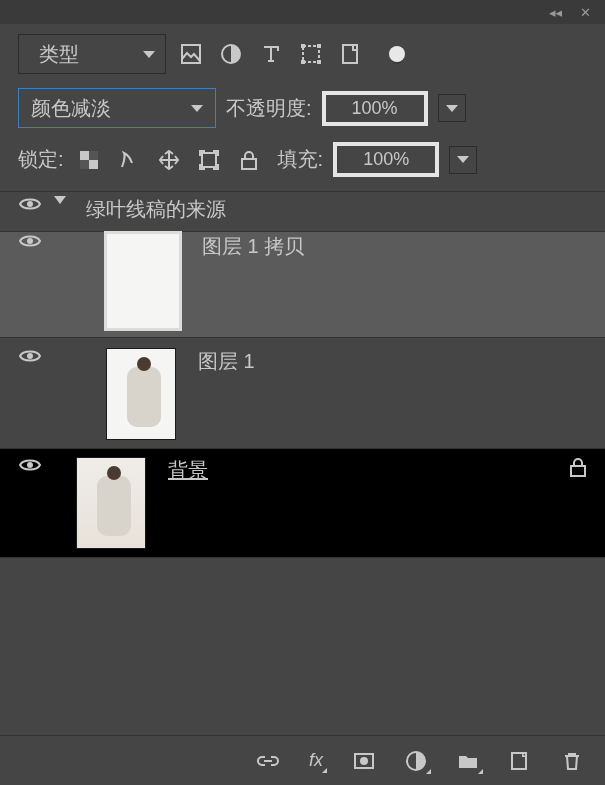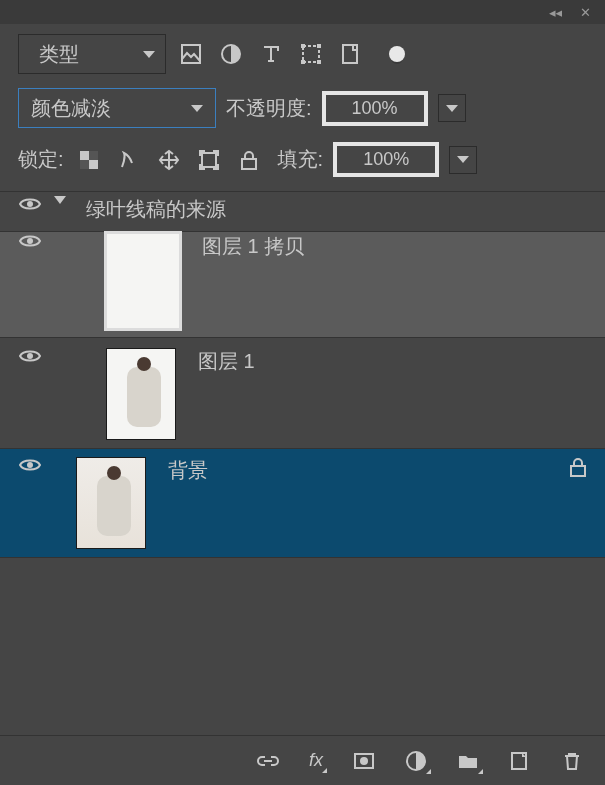--- a/index.html
+++ b/index.html
@@ -108,21 +108,21 @@
     }
     .layer-row {
       display: flex;
       align-items: flex-start;
       border-bottom: 1px solid #333;
       padding: 4px 0 4px 6px;
       min-height: 40px;
     }
     .layer-row.group { height: 40px; }
     .layer-row.selected { background: #5b5b5b; }
-    .layer-row.bg { background: #0c4a6e; }
+    .layer-row.bg { background: #000000; text-decoration: underline; }
     .eye {
       width: 48px;
       display: flex; align-items: center; justify-content: center;
       cursor: pointer;
     }
     .eye svg { width: 22px; height: 16px; }
     .indent1 { width: 52px; }
     .indent2 { width: 22px; }
     .collapse {
       width: 0; height: 0;

